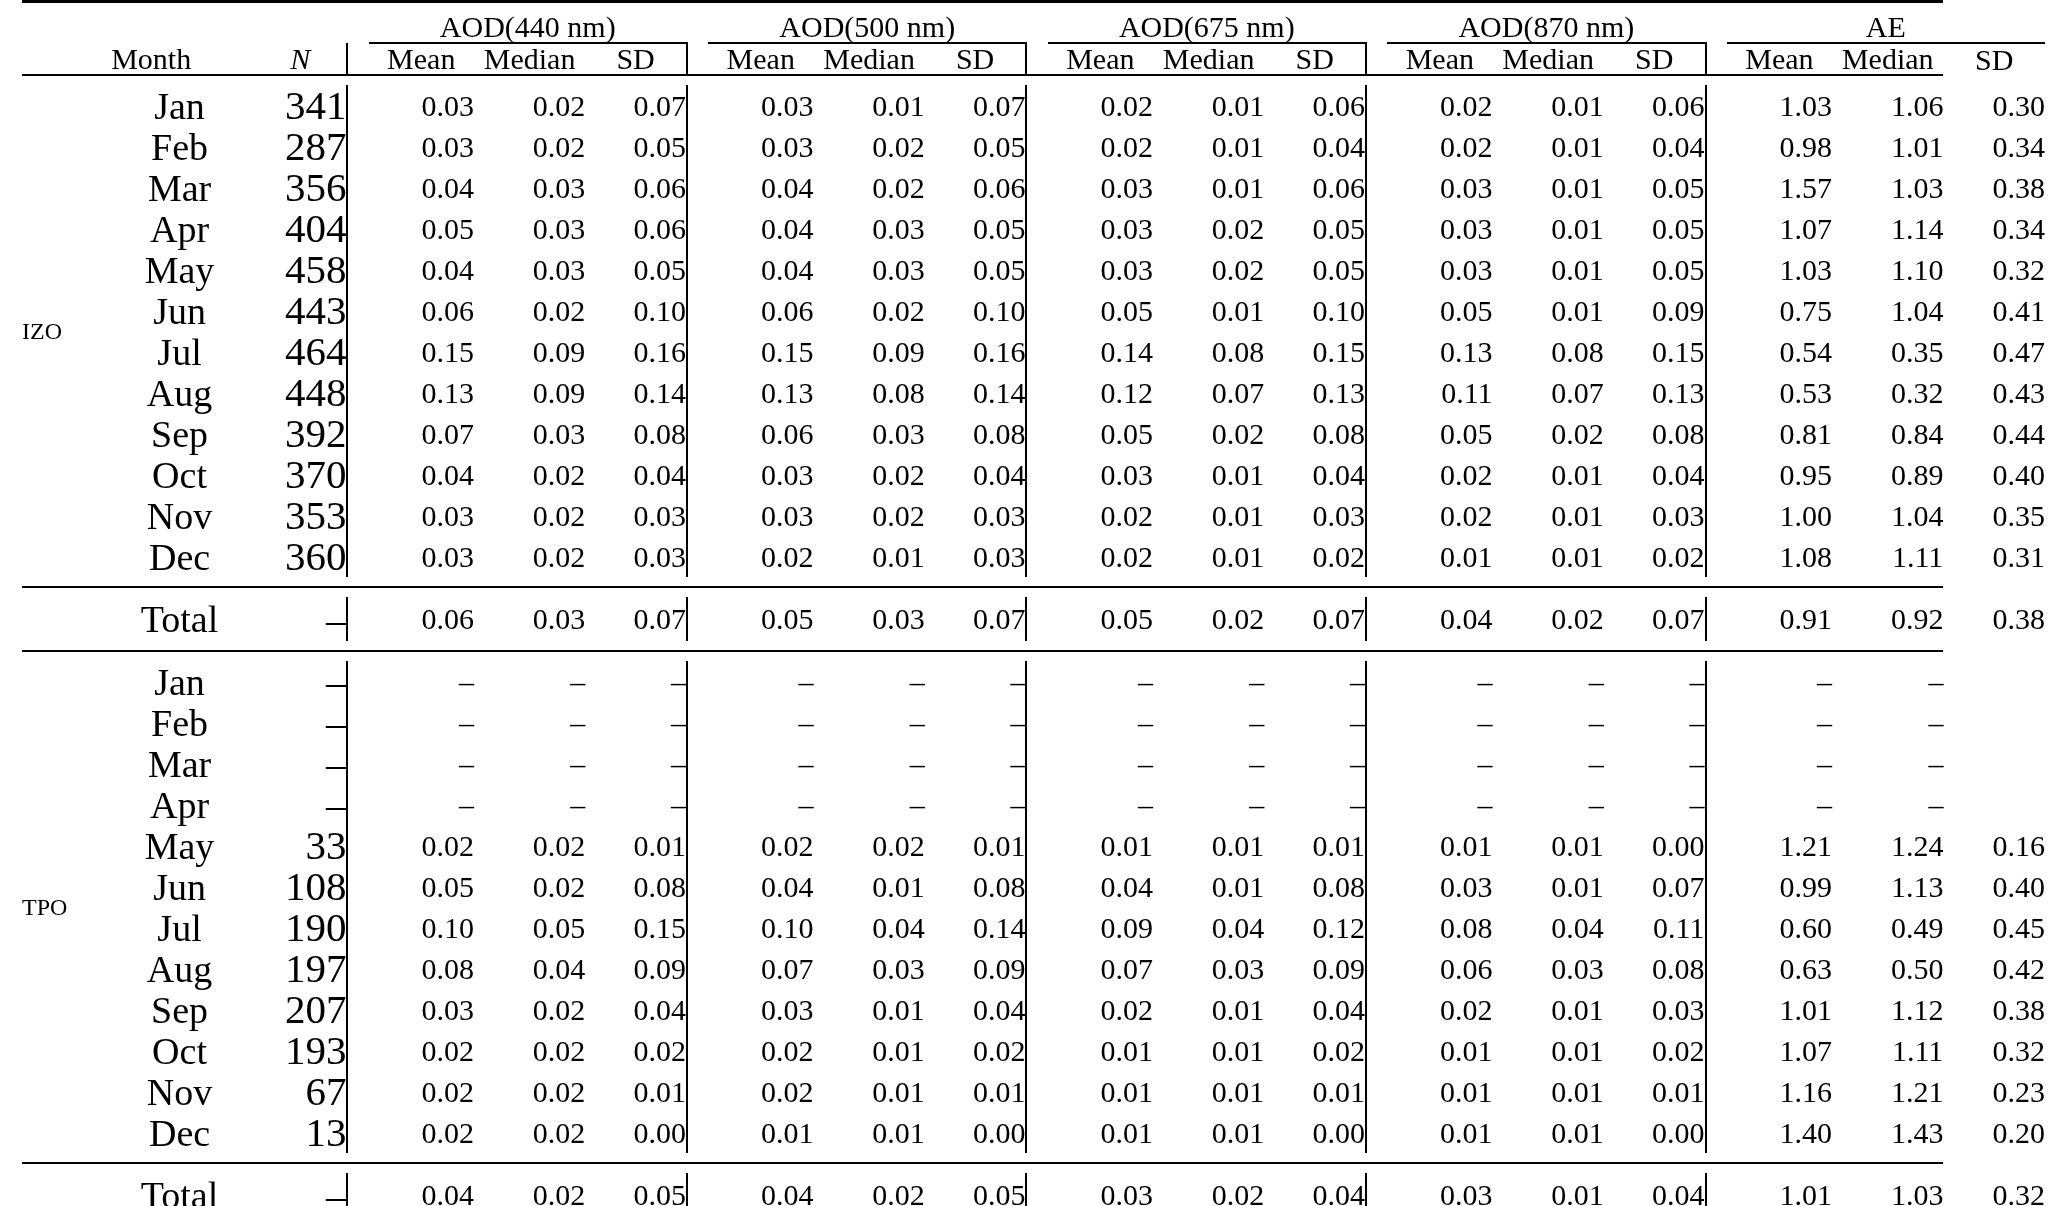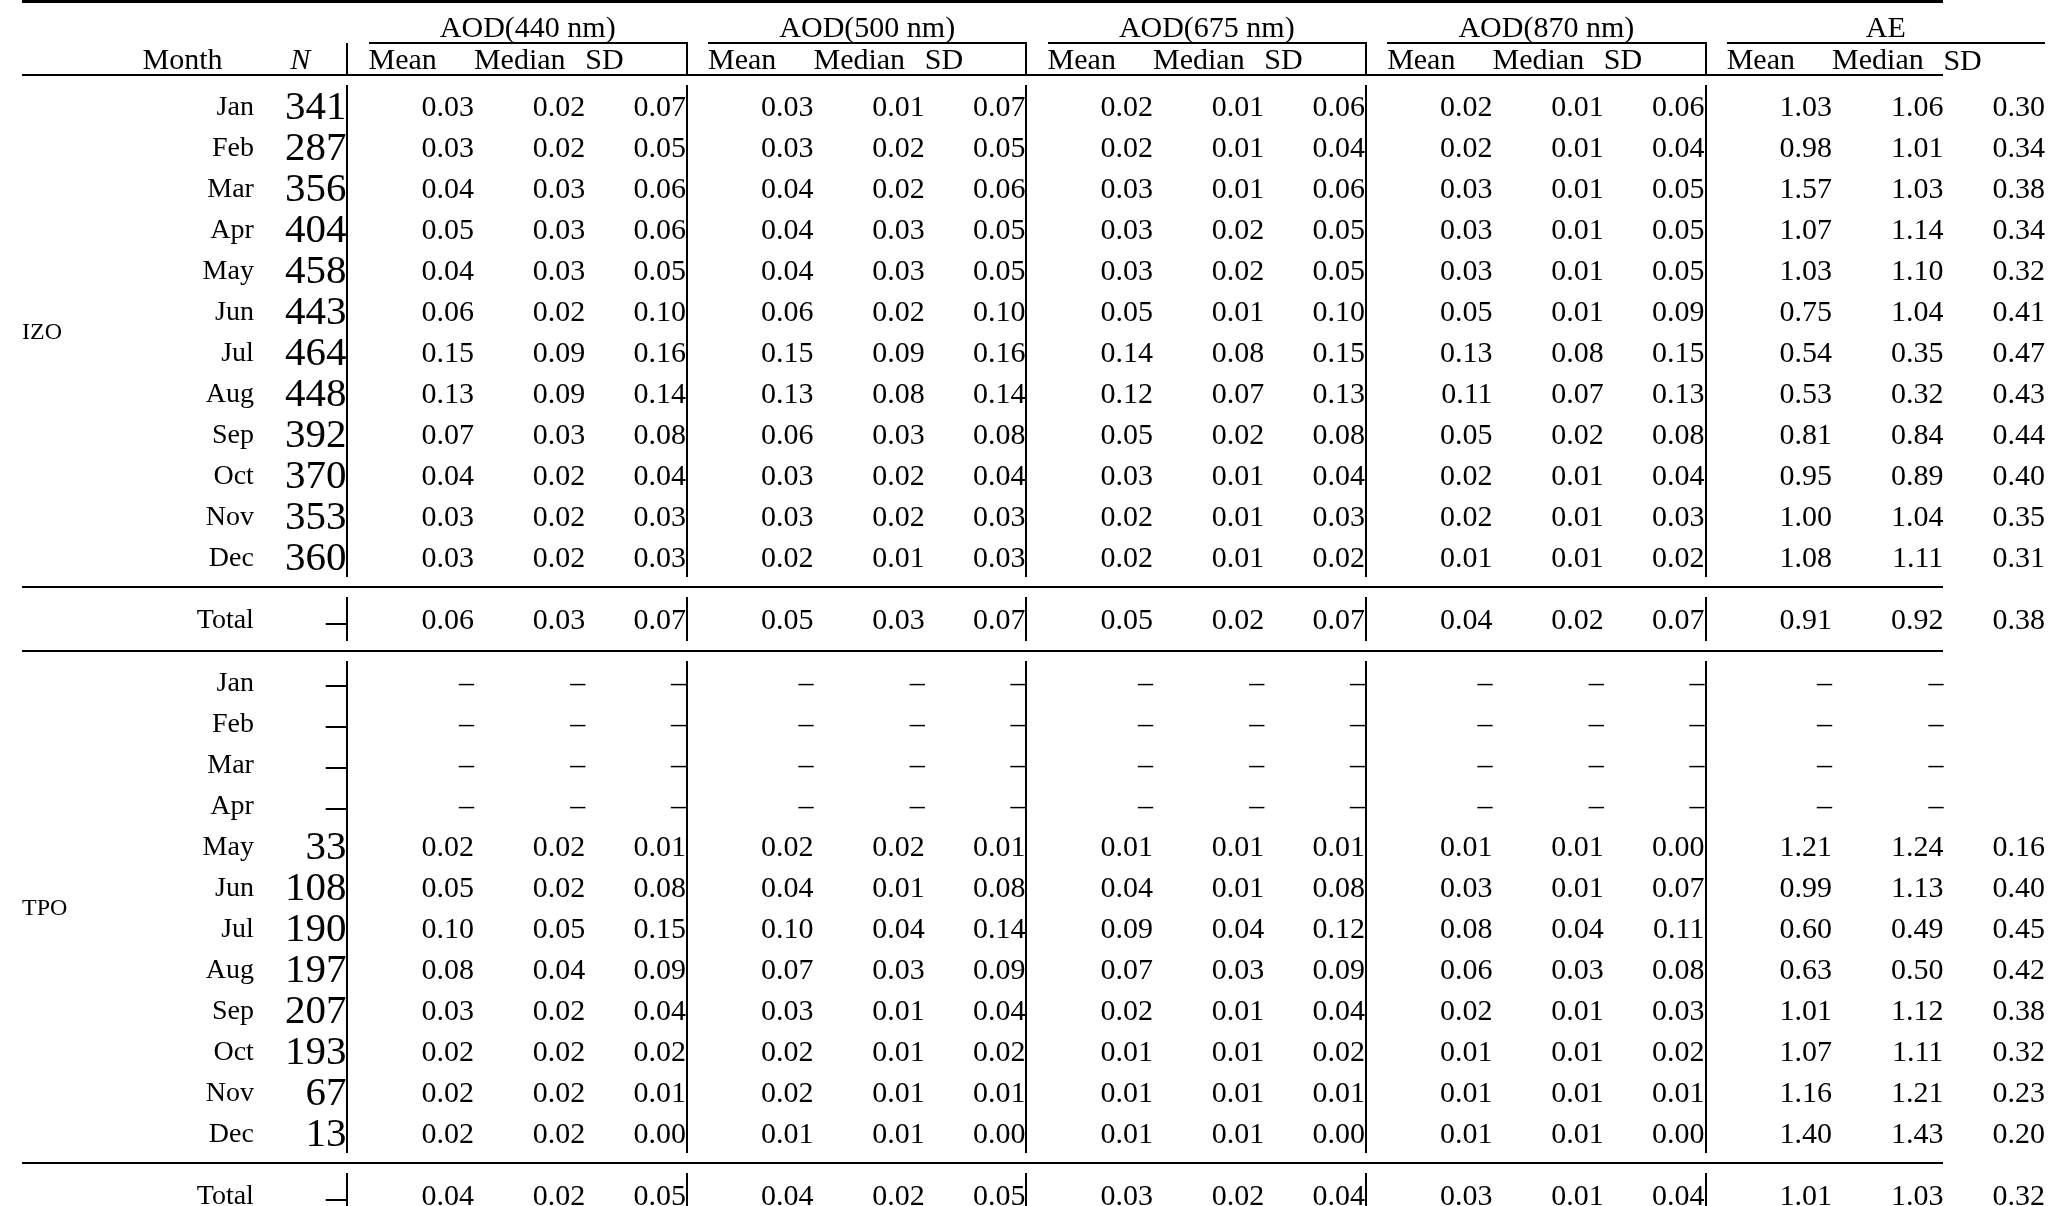--- a/index.html
+++ b/index.html
@@ -50,38 +50,39 @@
     font-size: 30px;
     padding-bottom: 6px;
   }
   .grp-underline {
     border-bottom: 2px solid #000;
   }
   .grp-spacer { width: 26px; }
 
   
   .colhdr td {
+    text-align: center;
     padding-top: 10px;
     padding-bottom: 10px;
     font-size: 30px;
   }
-  .colhdr td.hdr-month { text-align: center; padding-left: 6px; }
+  .colhdr td.hdr-month { text-align: left; padding-left: 6px; }
   .colhdr td.hdr-n { text-align: center; }
 
   
   td.site {
     text-align: left;
     padding-left: 4px;
     font-size: 24px;
     white-space: nowrap;
   }
   td.month {
-    text-align: right;
+    text-align: center;
     padding-left: 60px;
-    font-size: 28px;
+    font-size: 38px;
   }
   td.num {
     text-align: right;
     font-size: 30px;
     padding-right: 10px;
   }
   td.n {
     text-align: right;
     font-size: 41px;
     padding-right: 14px;

